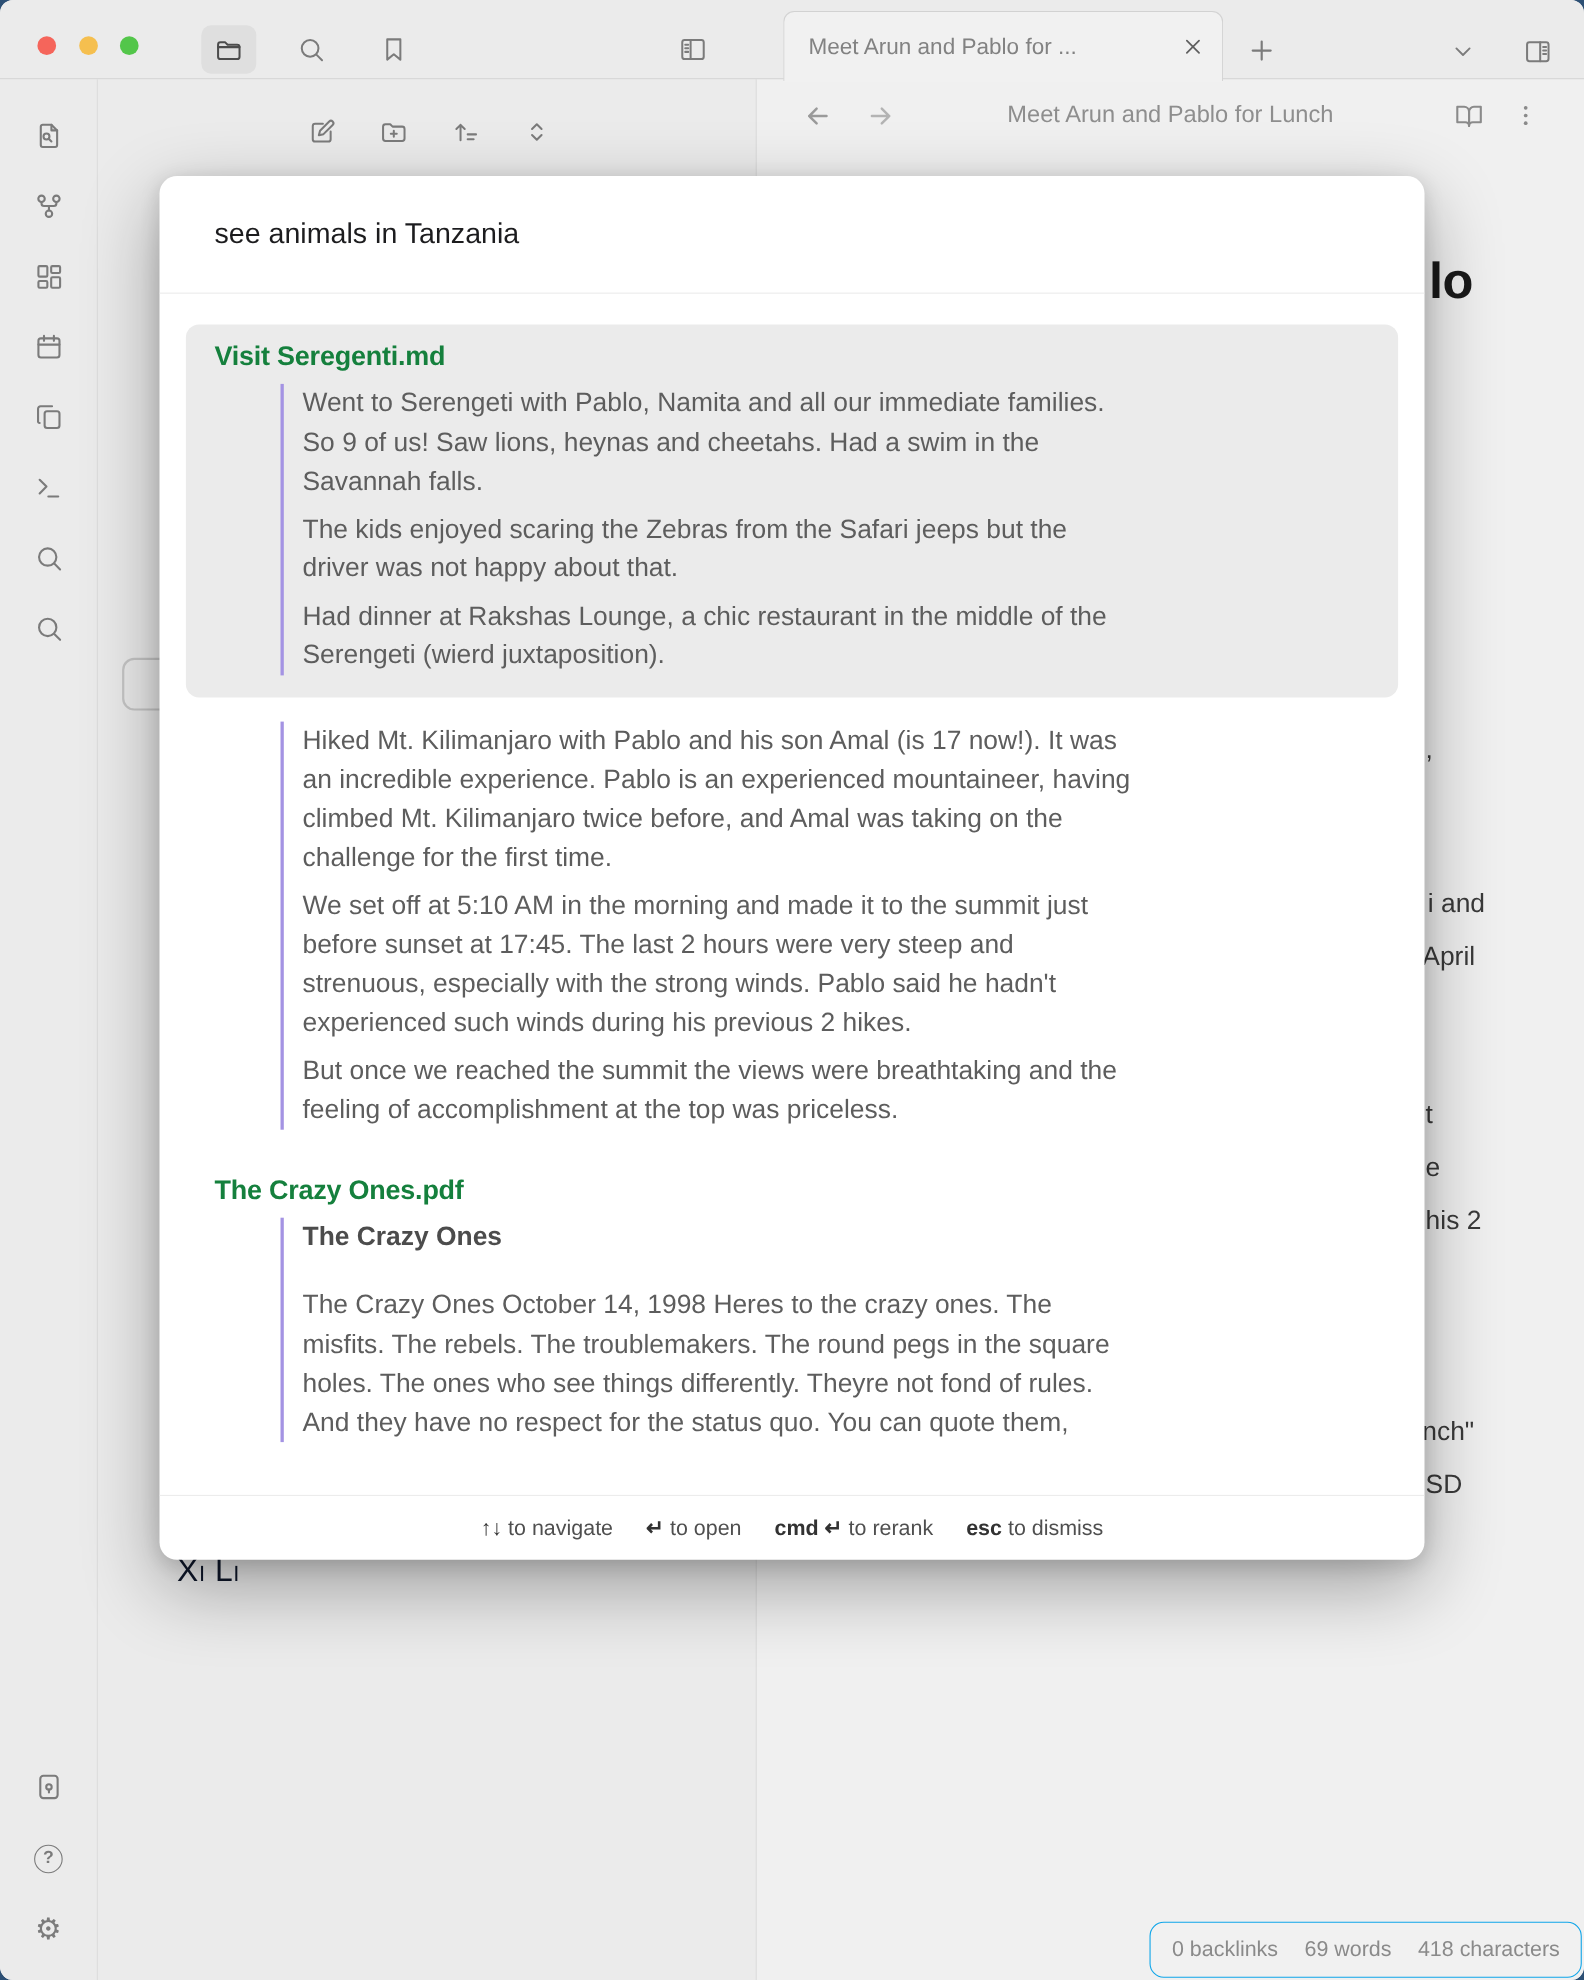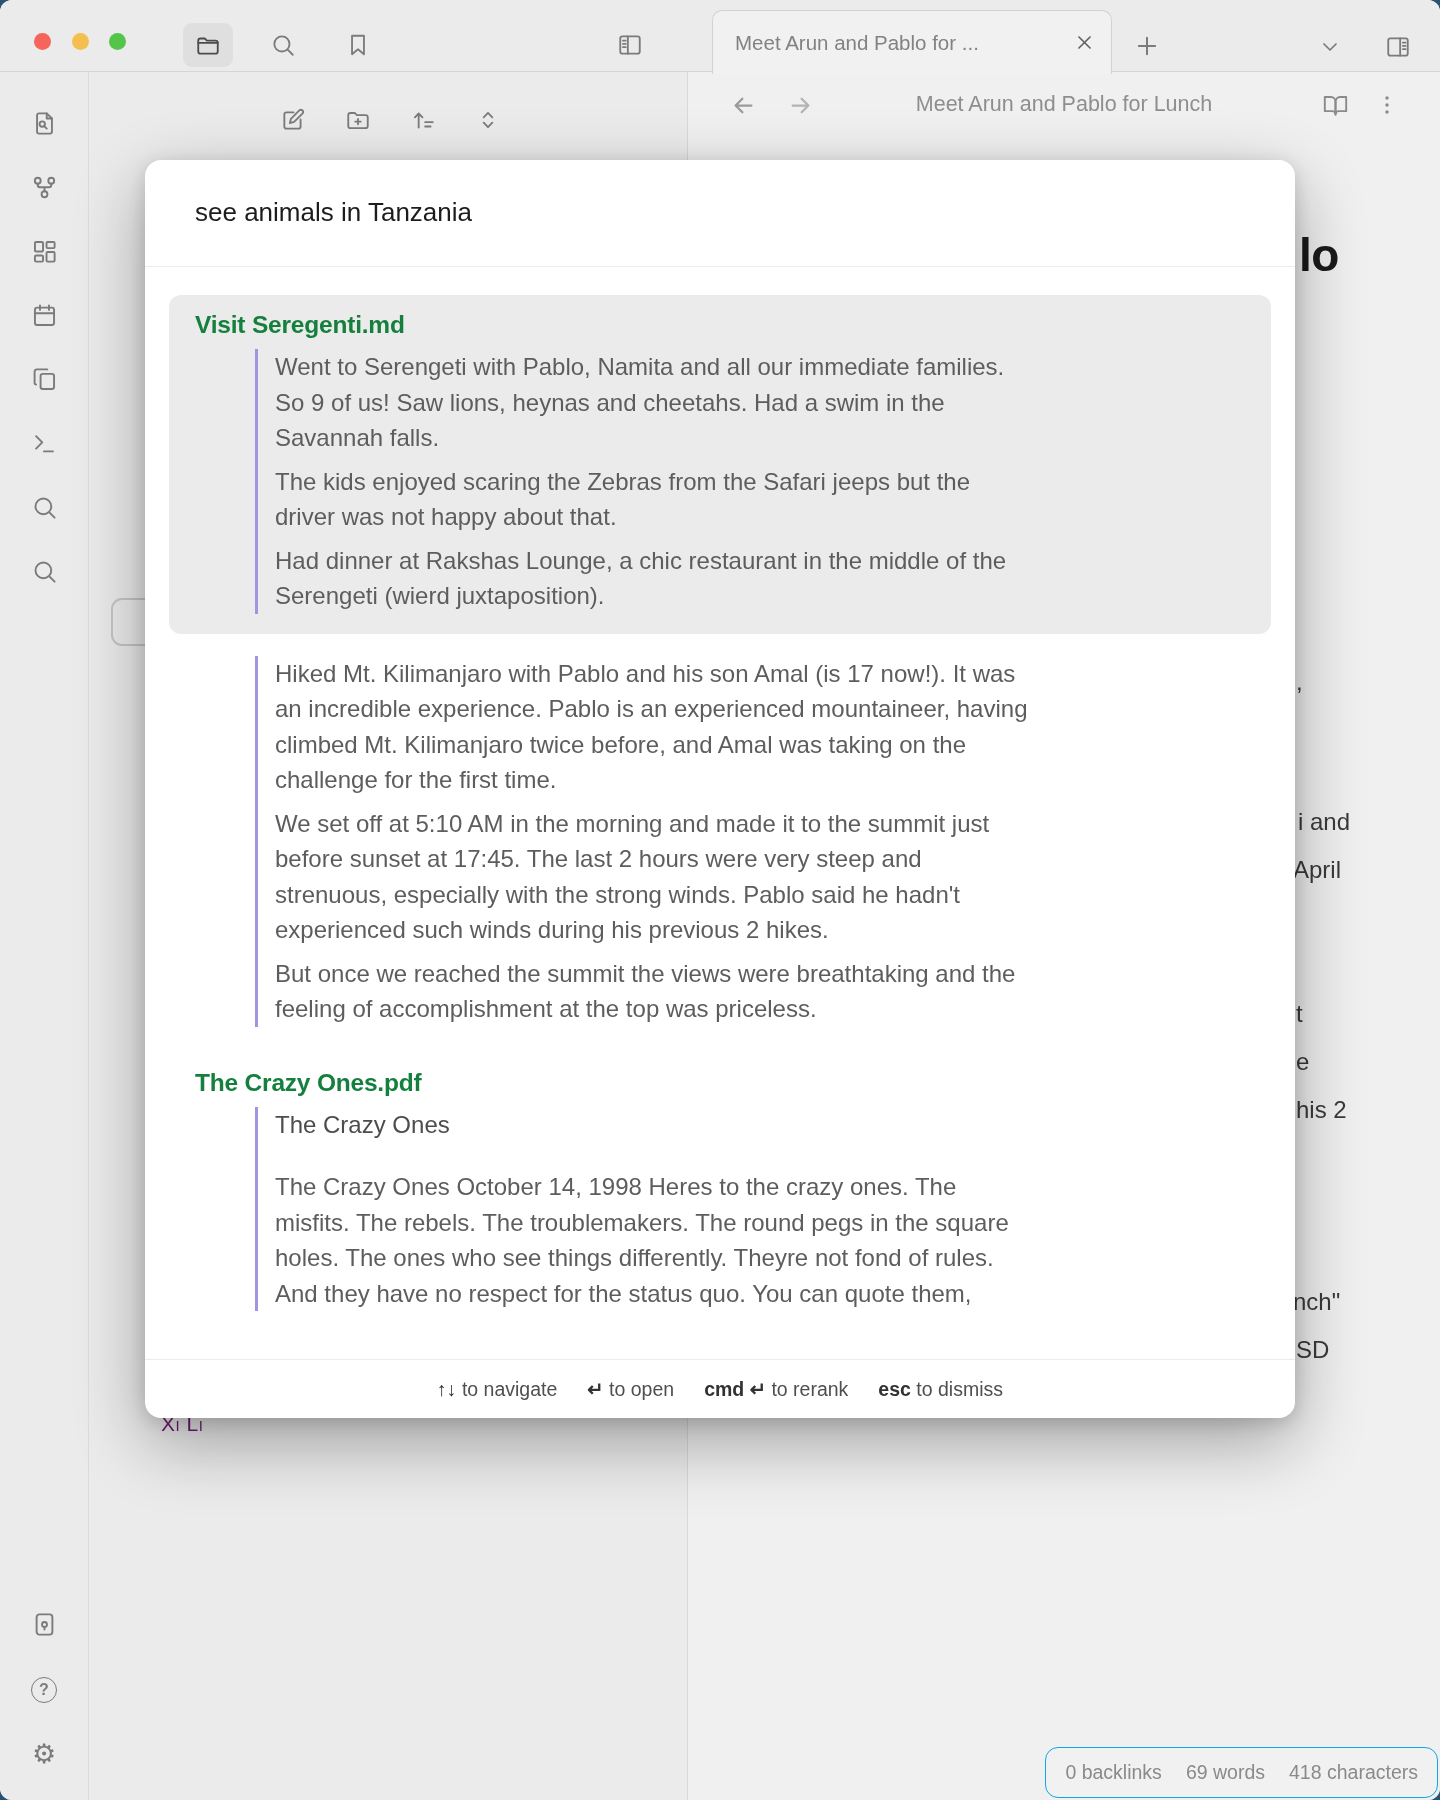--- a/index.html
+++ b/index.html
@@ -42,21 +42,21 @@
   .rb{width:27px;height:27px;display:flex;align-items:center;justify-content:center;}
   .gear-glyph{font-size:27px;color:#7b7b7b;line-height:1;}
   .help-circle{width:24px;height:24px;border:1.8px solid #7b7b7b;border-radius:50%;color:#7b7b7b;
                font-size:16px;font-weight:bold;display:flex;align-items:center;justify-content:center;}
 
   
   .sidebar{position:absolute;top:72px;left:89px;width:598px;bottom:0;background:#ebebeb;border-right:1px solid #d9d9d9;}
   .side-toolbar{position:absolute;top:35px;left:191px;display:flex;gap:39px;}
   .st{width:26px;height:26px;display:flex;align-items:center;justify-content:center;}
   .partial-outline{position:absolute;left:22px;top:526px;width:64px;height:44px;border:2px solid #c6c6c6;border-radius:11px;}
-  .side-file{position:absolute;left:72px;top:1340px;font-size:21px;color:#701a75;font-variant:small-caps;letter-spacing:.5px;}
+  .side-file{position:absolute;left:72px;top:1340px;font-size:29px;color:#0f172a;font-variant:small-caps;letter-spacing:.5px;}
 
   
   .pane{position:absolute;top:72px;left:688px;right:0;bottom:0;background:#f0f0f0;}
   .navrow{position:absolute;top:0;left:0;right:0;height:66px;}
   .nav-back{position:absolute;left:38px;top:16px;width:34px;height:34px;display:flex;align-items:center;justify-content:center;}
   .nav-fwd{position:absolute;left:95px;top:16px;width:34px;height:34px;display:flex;align-items:center;justify-content:center;}
   .nav-title{position:absolute;left:0;right:0;top:20px;text-align:center;font-size:21.5px;color:#8e8e8e;}
   .nav-book{position:absolute;right:88px;top:16px;width:34px;height:34px;display:flex;align-items:center;justify-content:center;}
   .nav-more{position:absolute;right:36px;top:16px;width:34px;height:34px;display:flex;align-items:center;justify-content:center;}
 
@@ -81,21 +81,21 @@
   .modal-input{padding:37px 50px 38px;font-size:26px;color:#1c1c1e;}
   .modal-divider{height:1px;background:#ececec;}
   .results{flex:1;overflow:hidden;padding:28px 24px 0;}
   .result{border-radius:12px;padding:16px 26px 20px;}
   .result.selected{background:#ebebeb;}
   .result + .result{margin-top:6px;}
   .result-title{font-size:24.5px;font-weight:bold;color:#15803d;margin-bottom:10px;letter-spacing:-0.2px;}
   .quote{margin-left:60px;border-left:3.5px solid #a493e3;padding-left:17px;color:#5d5d5d;font-size:24px;line-height:35.5px;}
   .quote .para{margin:0 0 8px 0;white-space:pre-line;}
   .quote .para:last-child{margin-bottom:0;}
-  .quote-heading{font-weight:normal;color:#4c4c4c;margin-bottom:27px;}
+  .quote-heading{font-weight:bold;color:#4c4c4c;margin-bottom:27px;}
   .modal-footer{height:58px;border-top:1px solid #ececec;display:flex;align-items:center;justify-content:center;gap:30px;
                 font-size:19.5px;color:#4f4f4f;flex:none;}
   .hint{white-space:nowrap;}
   .hint .k{font-weight:700;color:#323232;}
 </style>
 </head>
 <body>
 
 <div class="window">
 

